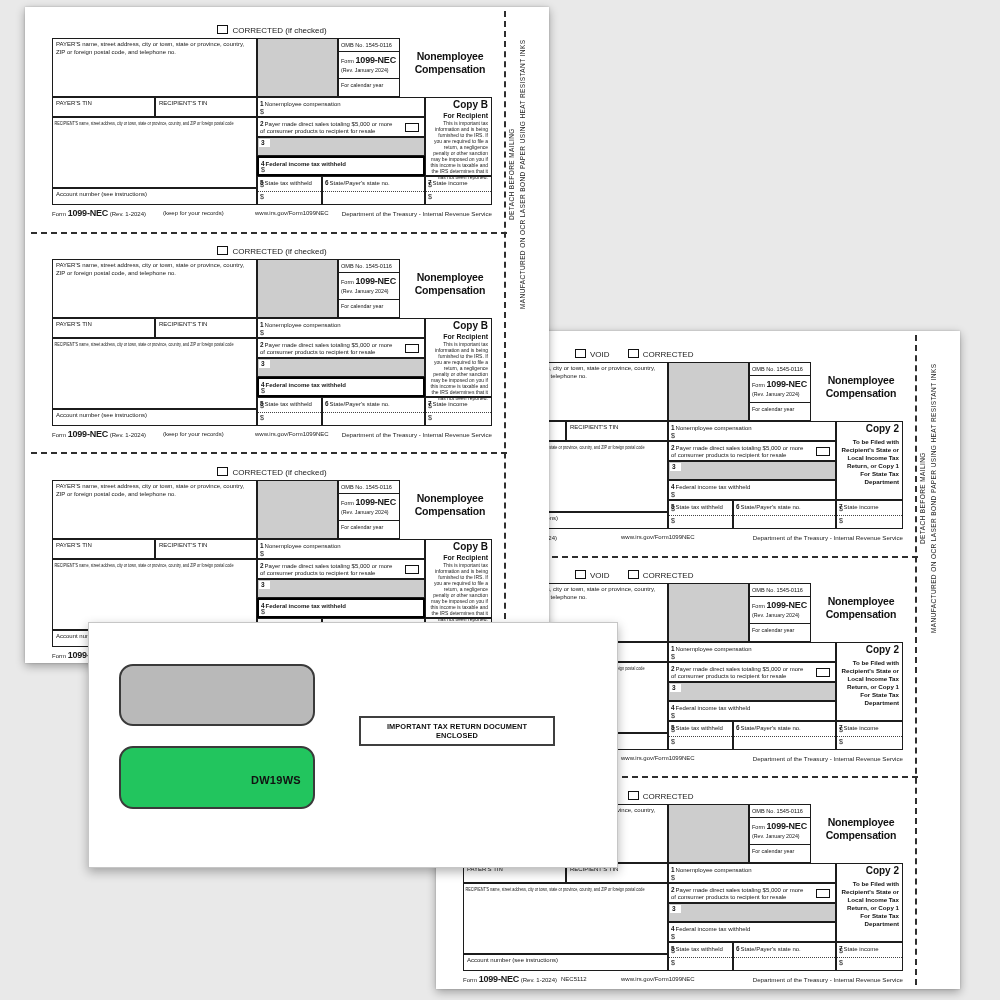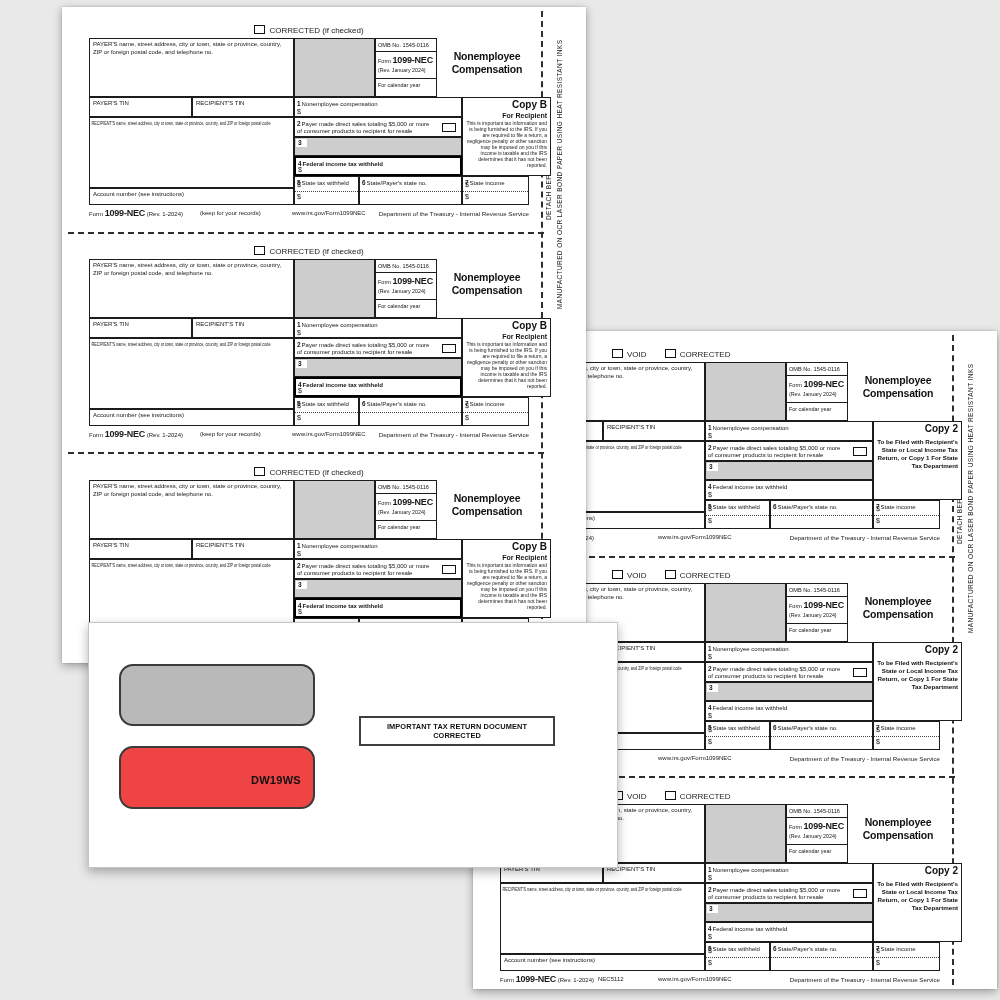--- a/index.html
+++ b/index.html
@@ -1,21 +1,21 @@
 <!DOCTYPE html>
 <html><head>
 <meta charset="utf-8">
 <style>
   * { box-sizing: border-box; margin: 0; padding: 0; }
   html,body { width:1000px; height:1000px; }
   body { font-family: "Liberation Sans", sans-serif; background:#e9e9e9; color:#161616; }
   .stage { position:relative; width:1000px; height:1000px; overflow:hidden; background:#e9e9e9; }
 
   
-  .sheet { position:absolute; width:524px; background:#fff; box-shadow:0 3px 9px rgba(0,0,0,.33), 0 0 2px rgba(0,0,0,.2); overflow:hidden;margin-left:37px; }
+  .sheet { position:absolute; width:524px; background:#fff; box-shadow:0 3px 9px rgba(0,0,0,.33), 0 0 2px rgba(0,0,0,.2); overflow:hidden; }
   .sheet-left  { left:25px;  top:7px;   height:656px; z-index:2; }
   .sheet-right { left:436px; top:331px; height:658px; z-index:1; }
 
   .vdash { position:absolute; left:479px; top:4px; bottom:4px; width:0; border-left:2px dashed #2e2e2e; }
   .hdash { position:absolute; left:6px; width:476px; border-top:2px dashed #2e2e2e; }
   .vtext { position:absolute; writing-mode:vertical-rl; transform:rotate(180deg); font-size:6.5px; letter-spacing:.4px; color:#222; height:270px; top:32px; text-align:center; white-space:nowrap; }
   .vt1 { left:483px; } .vt2 { left:494px; }
 
   
   .form { position:absolute; left:27px; width:440px; height:200px; }
@@ -57,41 +57,41 @@
   .b-label { padding:1.5px 0 0 2px; line-height:1.3; }
   .lbl-num { font-weight:bold; font-size:6.4px; margin-right:1px; }
   .b2-text { width:140px; }
   .b2-cb { position:absolute; right:5px; top:5px; width:14px; height:9px; border:1px solid #111; background:#fff; }
   .chip3 { position:absolute; left:1px; top:1px; background:#fff; font-weight:bold; font-size:6.5px; padding:0 5px 1px 2px; }
   .dollar { position:absolute; left:2px; bottom:1px; font-size:7px; }
   .d-top { position:absolute; left:2px; top:4px;  font-size:7px; }
   .d-bot { position:absolute; left:2px; top:16px; font-size:7px; }
   .dotline { position:absolute; left:0; right:0; top:14px; border-top:1px dotted #444; }
 
-  .c-copy { left:373px; top:59px; width:89px; height:79px; padding:2px 3px; text-align:right; }
+  .c-copy { left:373px; top:59px; width:67px; height:79px; padding:2px 3px; text-align:right; }
   .copy-title { font-weight:bold; font-size:10px; line-height:1.05; color:#111; }
   .copy-sub { font-weight:bold; font-size:7px; margin-top:1px; }
   .fine { font-size:5px; line-height:1.2; margin-top:1px; color:#222; }
   .copy-filing { font-weight:bold; font-size:6.2px; line-height:1.32; margin-top:3px; color:#111; }
 
   .footer { position:absolute; top:182px; left:0; width:440px; height:14px; }
   .f-item { position:absolute; top:3px; font-size:6px; white-space:nowrap; color:#1a1a1a; }
   .f-form { left:0; top:1px; }
   .f-word { font-size:6px; } .f-num { font-size:9px; font-weight:bold; letter-spacing:-.2px; } .f-rev { font-size:6px; }
   .f-keep { left:111px; }
   .f-url  { left:203px; }
   .f-url2 { left:158px; }
   .f-code { left:98px; }
   .f-dept { right:0; font-size:6.2px; }
 
   
   .envelope { position:absolute; left:88px; top:622px; width:530px; height:246px; background:#fff; border:1px solid #c6c6c6; box-shadow:0 4px 10px rgba(0,0,0,.3); z-index:3; }
   .win { position:absolute; left:30px; width:196px; border:2px solid #3a3a3a; border-radius:14px; }
   .win-gray  { top:41px;  height:62px; background:#b9b9b9; }
-  .win-white { top:123px; height:63px; background:#ef4444; }
+  .win-white { top:123px; height:63px; background:#22c55e; }
   .dw { position:absolute; right:12px; top:26px; font-weight:bold; font-size:11px; letter-spacing:.3px; color:#111; }
   .notice { position:absolute; left:270px; top:93px; width:196px; height:30px; border:2px solid #3f3f3f; display:flex; align-items:center; justify-content:center; text-align:center; font-weight:bold; font-size:7.4px; letter-spacing:.1px; color:#111; padding:0 8px; }
 </style>
 </head>
 <body>
 
 <div class="stage">
 
   <section class="sheet sheet-right" id="sheet-right">
     <div class="vdash"></div>
@@ -563,16 +563,16 @@
       <span class="f-item f-dept">Department of the Treasury - Internal Revenue Service</span>
     </div>
   </div>
     </section>
 
   <div class="envelope">
     <div class="win win-gray"></div>
     <div class="win win-white">
       <span class="dw">DW19WS</span>
     </div>
-    <div class="notice">IMPORTANT TAX RETURN DOCUMENT CORRECTED</div>
+    <div class="notice">IMPORTANT TAX RETURN DOCUMENT ENCLOSED</div>
   </div>
 
 </div>
 
 </body></html>

